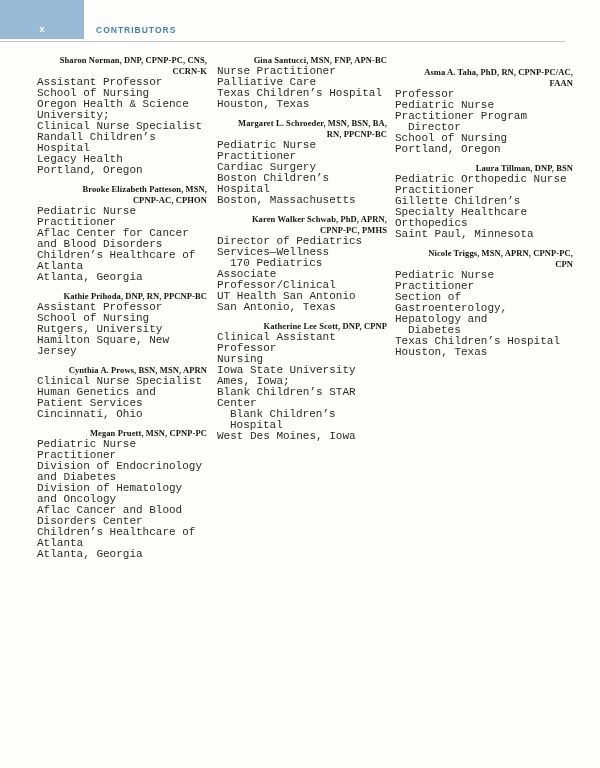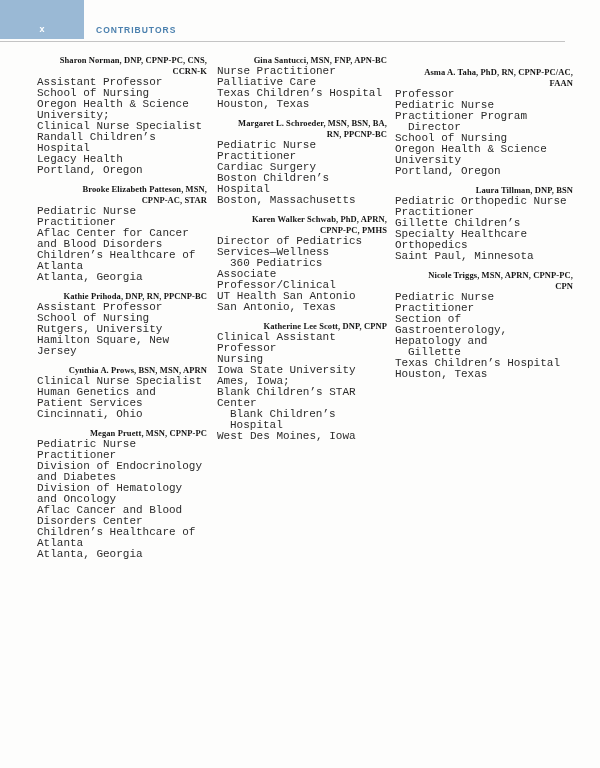--- a/index.html
+++ b/index.html
@@ -69,21 +69,21 @@
         <p class="line">Assistant Professor</p>
         <p class="line">School of Nursing</p>
         <p class="line">Oregon Health &amp; Science University;</p>
         <p class="line">Clinical Nurse Specialist</p>
         <p class="line">Randall Children’s Hospital</p>
         <p class="line">Legacy Health</p>
         <p class="line">Portland, Oregon</p>
       </div>
       <div class="entry">
         <p class="name">Brooke Elizabeth Patteson, MSN,</p>
-        <p class="name">CPNP-AC, STAR</p>
+        <p class="name">CPNP-AC, CPHON</p>
         <p class="line">Pediatric Nurse Practitioner</p>
         <p class="line">Aflac Center for Cancer and Blood Disorders</p>
         <p class="line">Children’s Healthcare of Atlanta</p>
         <p class="line">Atlanta, Georgia</p>
       </div>
       <div class="entry">
         <p class="name">Kathie Prihoda, DNP, RN, PPCNP-BC</p>
         <p class="line">Assistant Professor</p>
         <p class="line">School of Nursing</p>
         <p class="line">Rutgers, University</p>
@@ -118,21 +118,21 @@
         <p class="name">RN, PPCNP-BC</p>
         <p class="line">Pediatric Nurse Practitioner</p>
         <p class="line">Cardiac Surgery</p>
         <p class="line">Boston Children’s Hospital</p>
         <p class="line">Boston, Massachusetts</p>
       </div>
       <div class="entry">
         <p class="name">Karen Walker Schwab, PhD, APRN,</p>
         <p class="name">CPNP-PC, PMHS</p>
         <p class="line">Director of Pediatrics Services—Wellness</p>
-        <p class="line indent">360 Pediatrics</p>
+        <p class="line indent">170 Pediatrics</p>
         <p class="line">Associate Professor/Clinical</p>
         <p class="line">UT Health San Antonio</p>
         <p class="line">San Antonio, Texas</p>
       </div>
       <div class="entry">
         <p class="name">Katherine Lee Scott, DNP, CPNP</p>
         <p class="line">Clinical Assistant Professor</p>
         <p class="line">Nursing</p>
         <p class="line">Iowa State University</p>
         <p class="line">Ames, Iowa;</p>
@@ -142,33 +142,32 @@
       </div>
     </div>
   <div class="col col-3">
       <div class="entry">
         <p class="name">Asma A. Taha, PhD, RN, CPNP-PC/AC,</p>
         <p class="name">FAAN</p>
         <p class="line">Professor</p>
         <p class="line">Pediatric Nurse Practitioner Program</p>
         <p class="line indent">Director</p>
         <p class="line">School of Nursing</p>
-        <p class="line">Oregon Health &amp; Science University</p>
         <p class="line">Portland, Oregon</p>
       </div>
       <div class="entry">
         <p class="name">Laura Tillman, DNP, BSN</p>
         <p class="line">Pediatric Orthopedic Nurse Practitioner</p>
         <p class="line">Gillette Children’s Specialty Healthcare</p>
         <p class="line">Orthopedics</p>
         <p class="line">Saint Paul, Minnesota</p>
       </div>
       <div class="entry">
         <p class="name">Nicole Triggs, MSN, APRN, CPNP-PC,</p>
         <p class="name">CPN</p>
         <p class="line">Pediatric Nurse Practitioner</p>
         <p class="line">Section of Gastroenterology, Hepatology and</p>
-        <p class="line indent">Gillette</p>
+        <p class="line indent">Diabetes</p>
         <p class="line">Texas Children’s Hospital</p>
         <p class="line">Houston, Texas</p>
       </div>
     </div>
 </div>
 
 </body></html>

